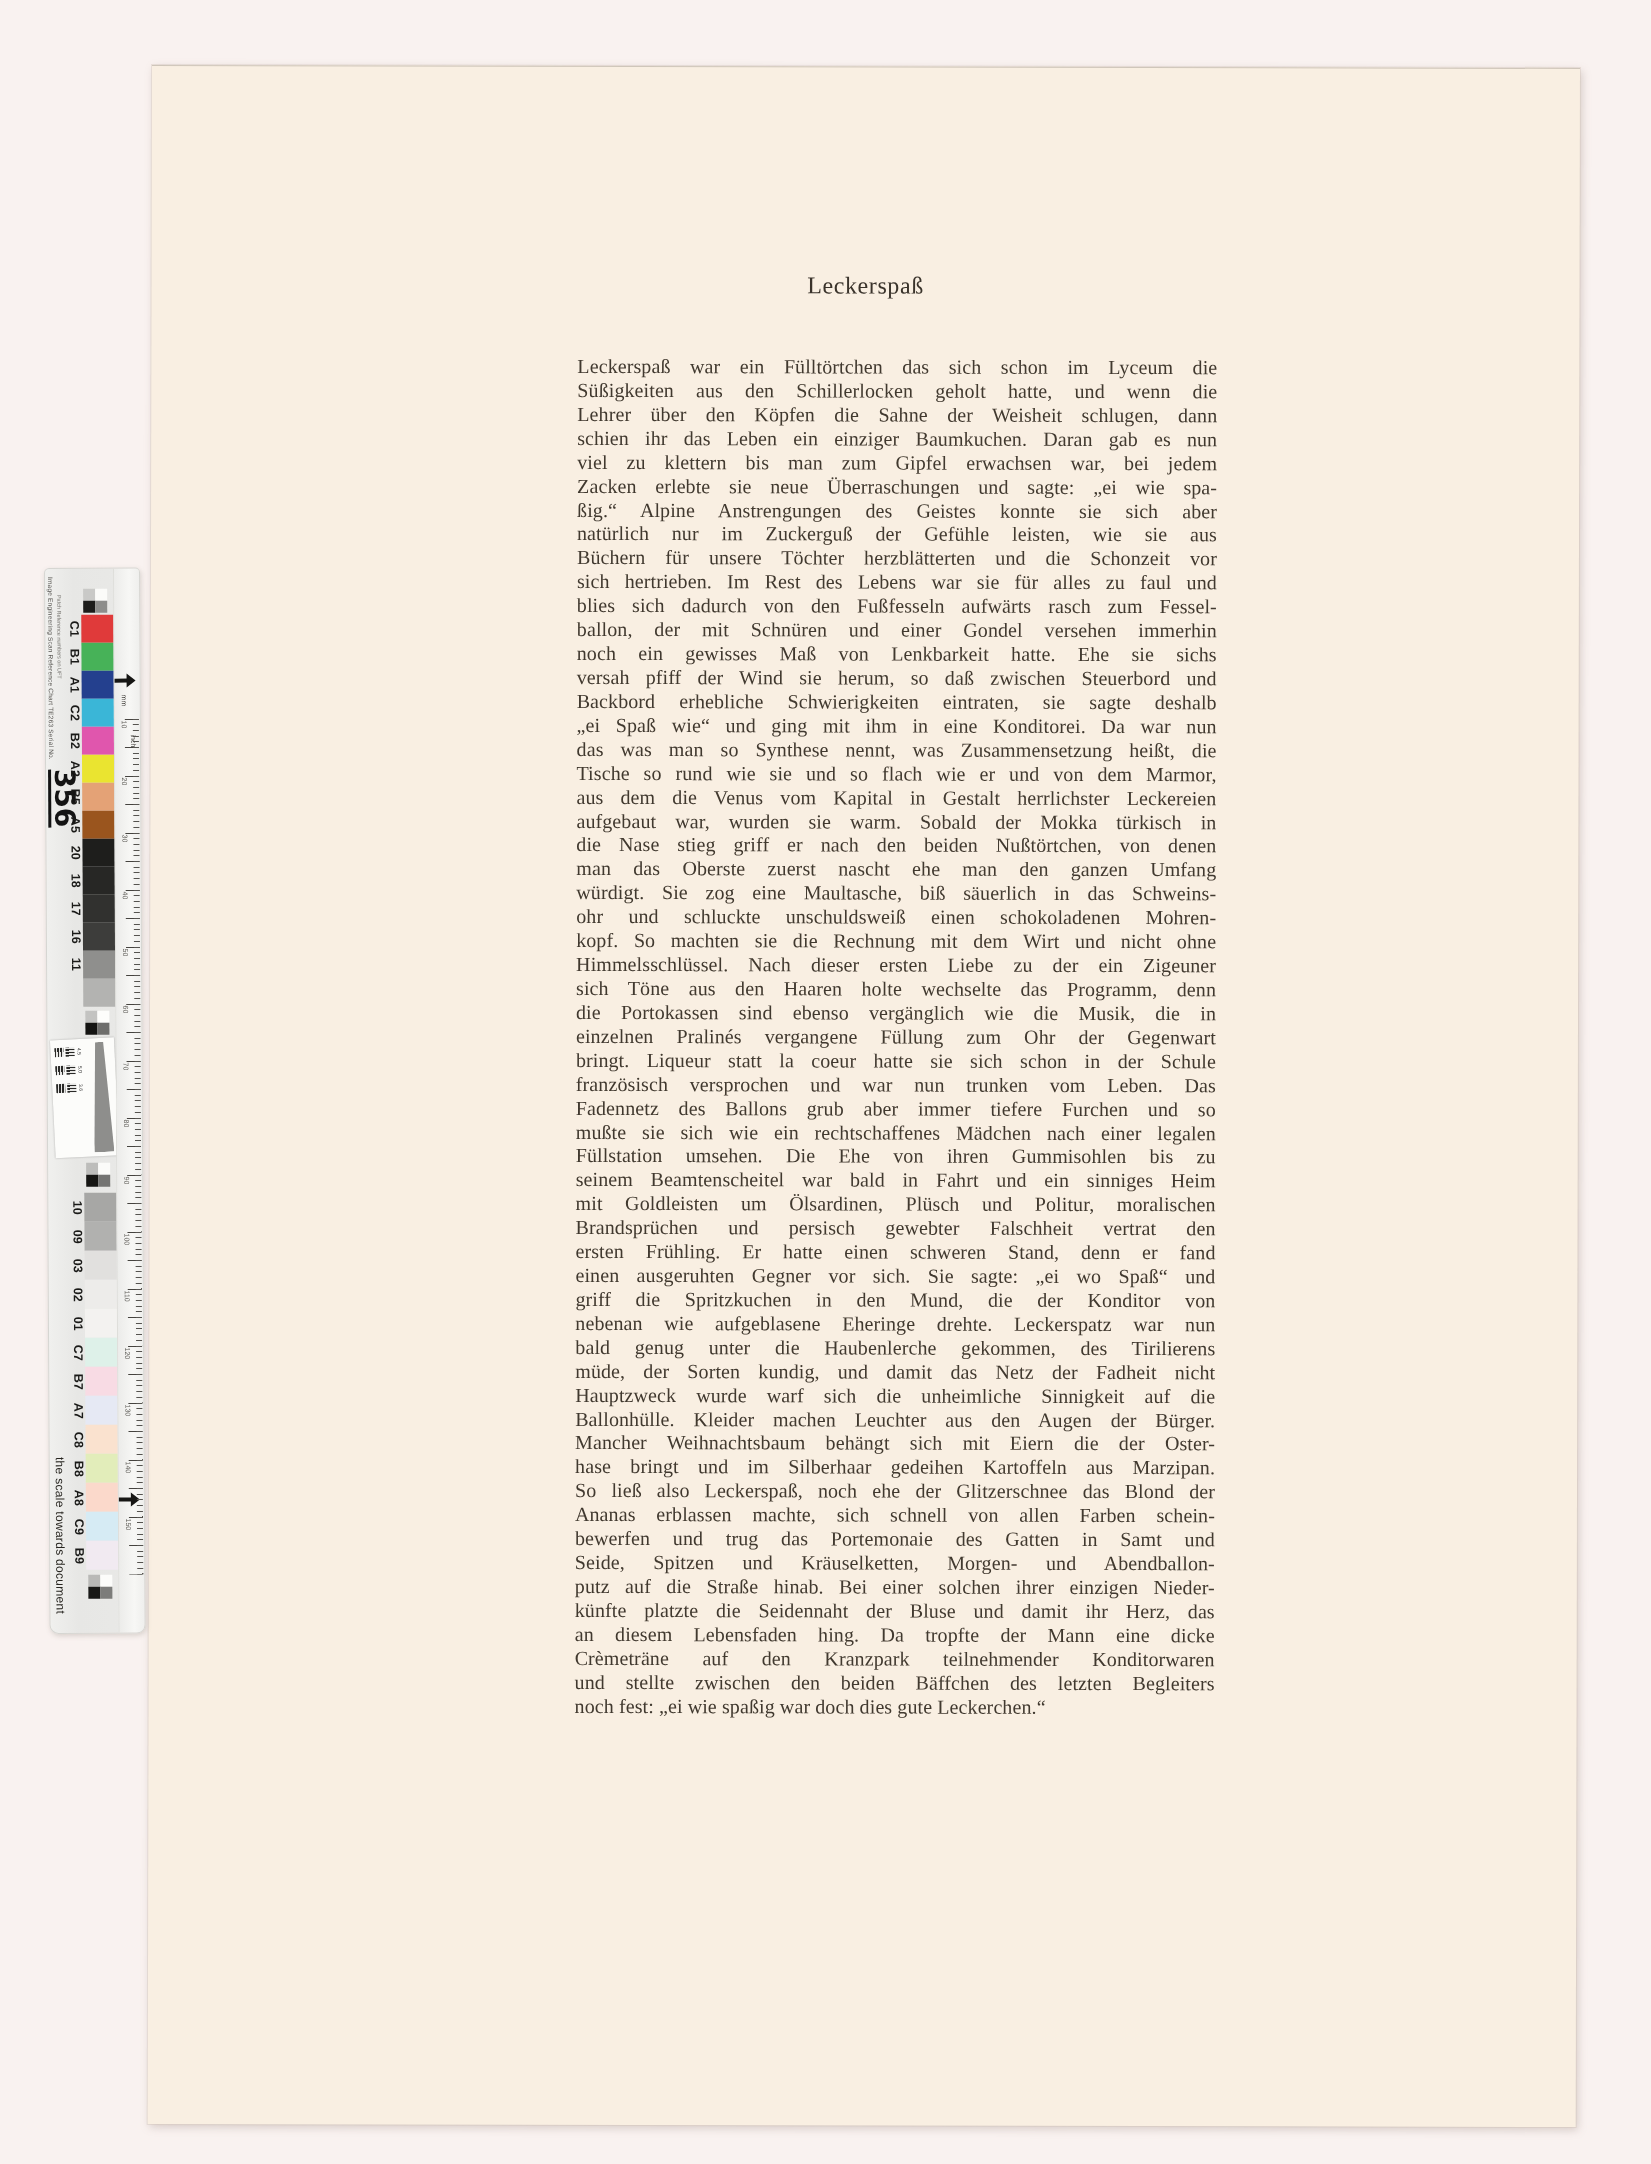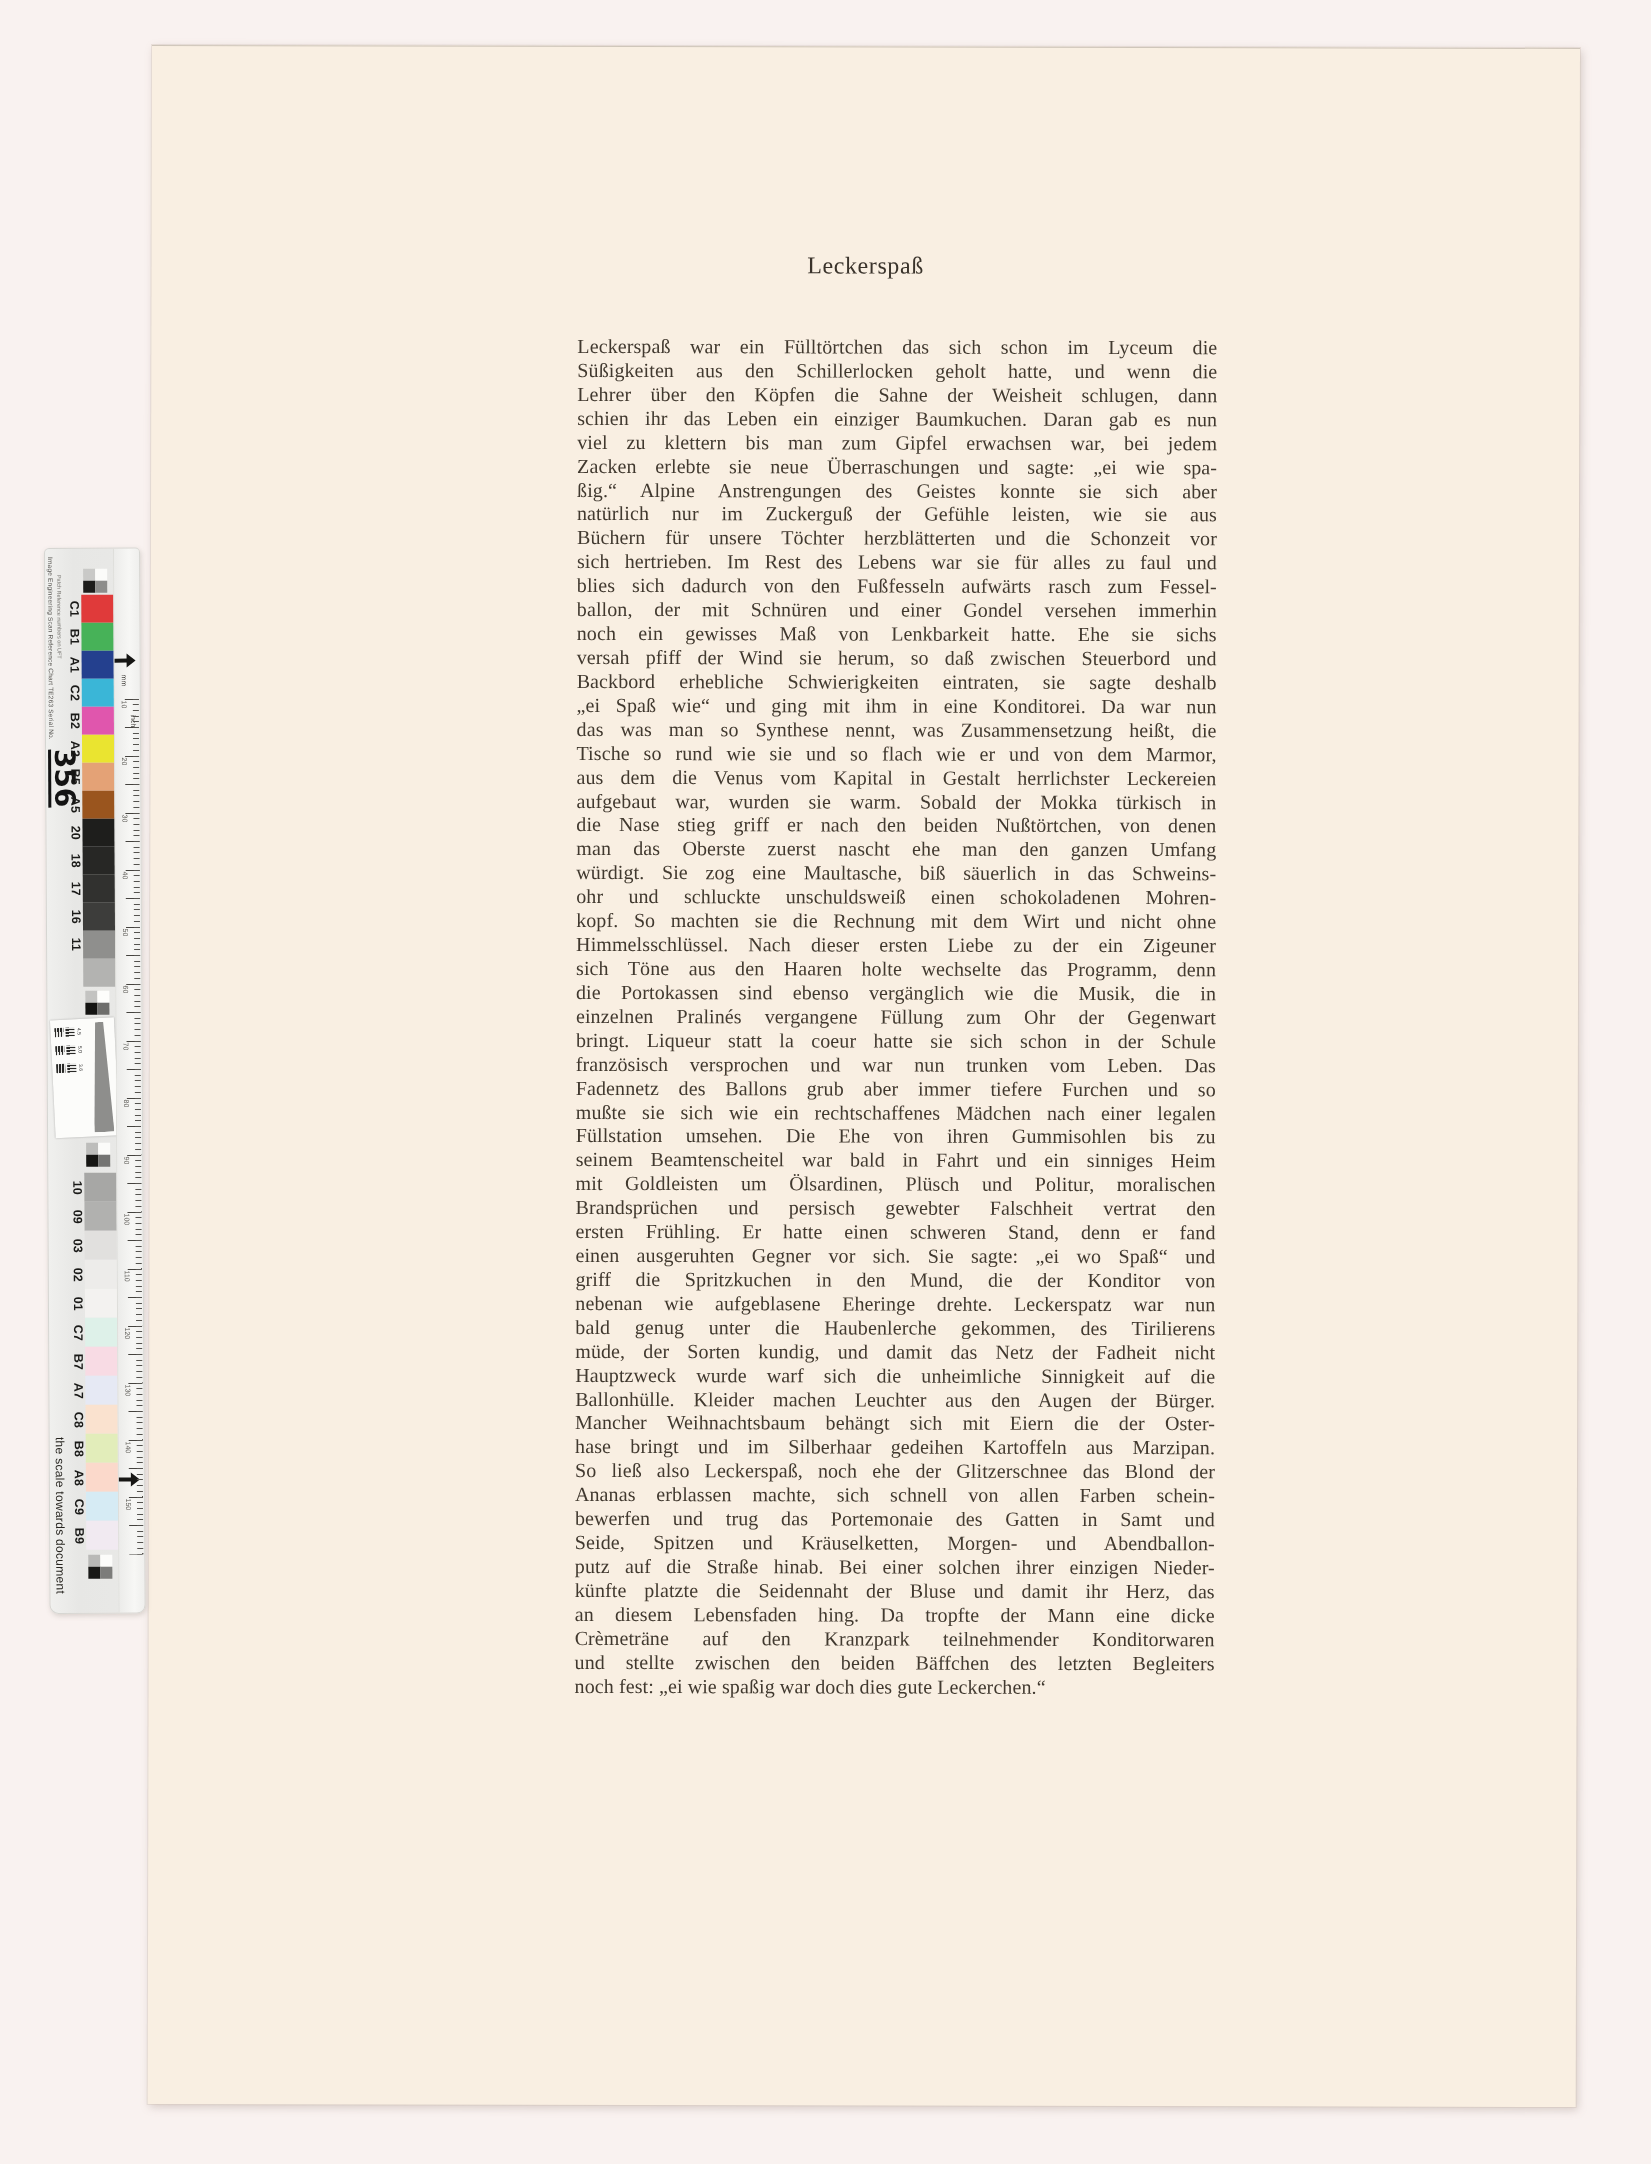--- a/index.html
+++ b/index.html
@@ -1,18 +1,18 @@
 <!DOCTYPE html>
 <html><head>
 <meta charset="utf-8">
 <style>
   html,body{margin:0;padding:0;}
   body{width:1651px;height:2164px;background:#f9f2f0;position:relative;overflow:hidden;
        font-family:"Liberation Serif", serif;}
-  .scan{position:absolute;inset:0;}
+  .scan{position:absolute;inset:0;margin-top:20px;}
 
   
   .page{position:absolute;left:152px;top:45px;width:1428px;height:2058px;
         background:#f9efe2;transform:rotate(0.12deg);transform-origin:top left;
         border-top:1px solid #cfc6ba;
         box-shadow:0 0 0 1px rgba(205,193,180,.35), 2px 3px 8px rgba(150,130,120,.35);}
   .page-title{position:absolute;left:426px;top:205px;width:640px;margin:0;
         font-size:24px;font-weight:normal;letter-spacing:.6px;color:#3a332b;
         text-align:center;transform:translateX(-32px);}
   .text-block{position:absolute;left:426px;top:288px;width:640px;

